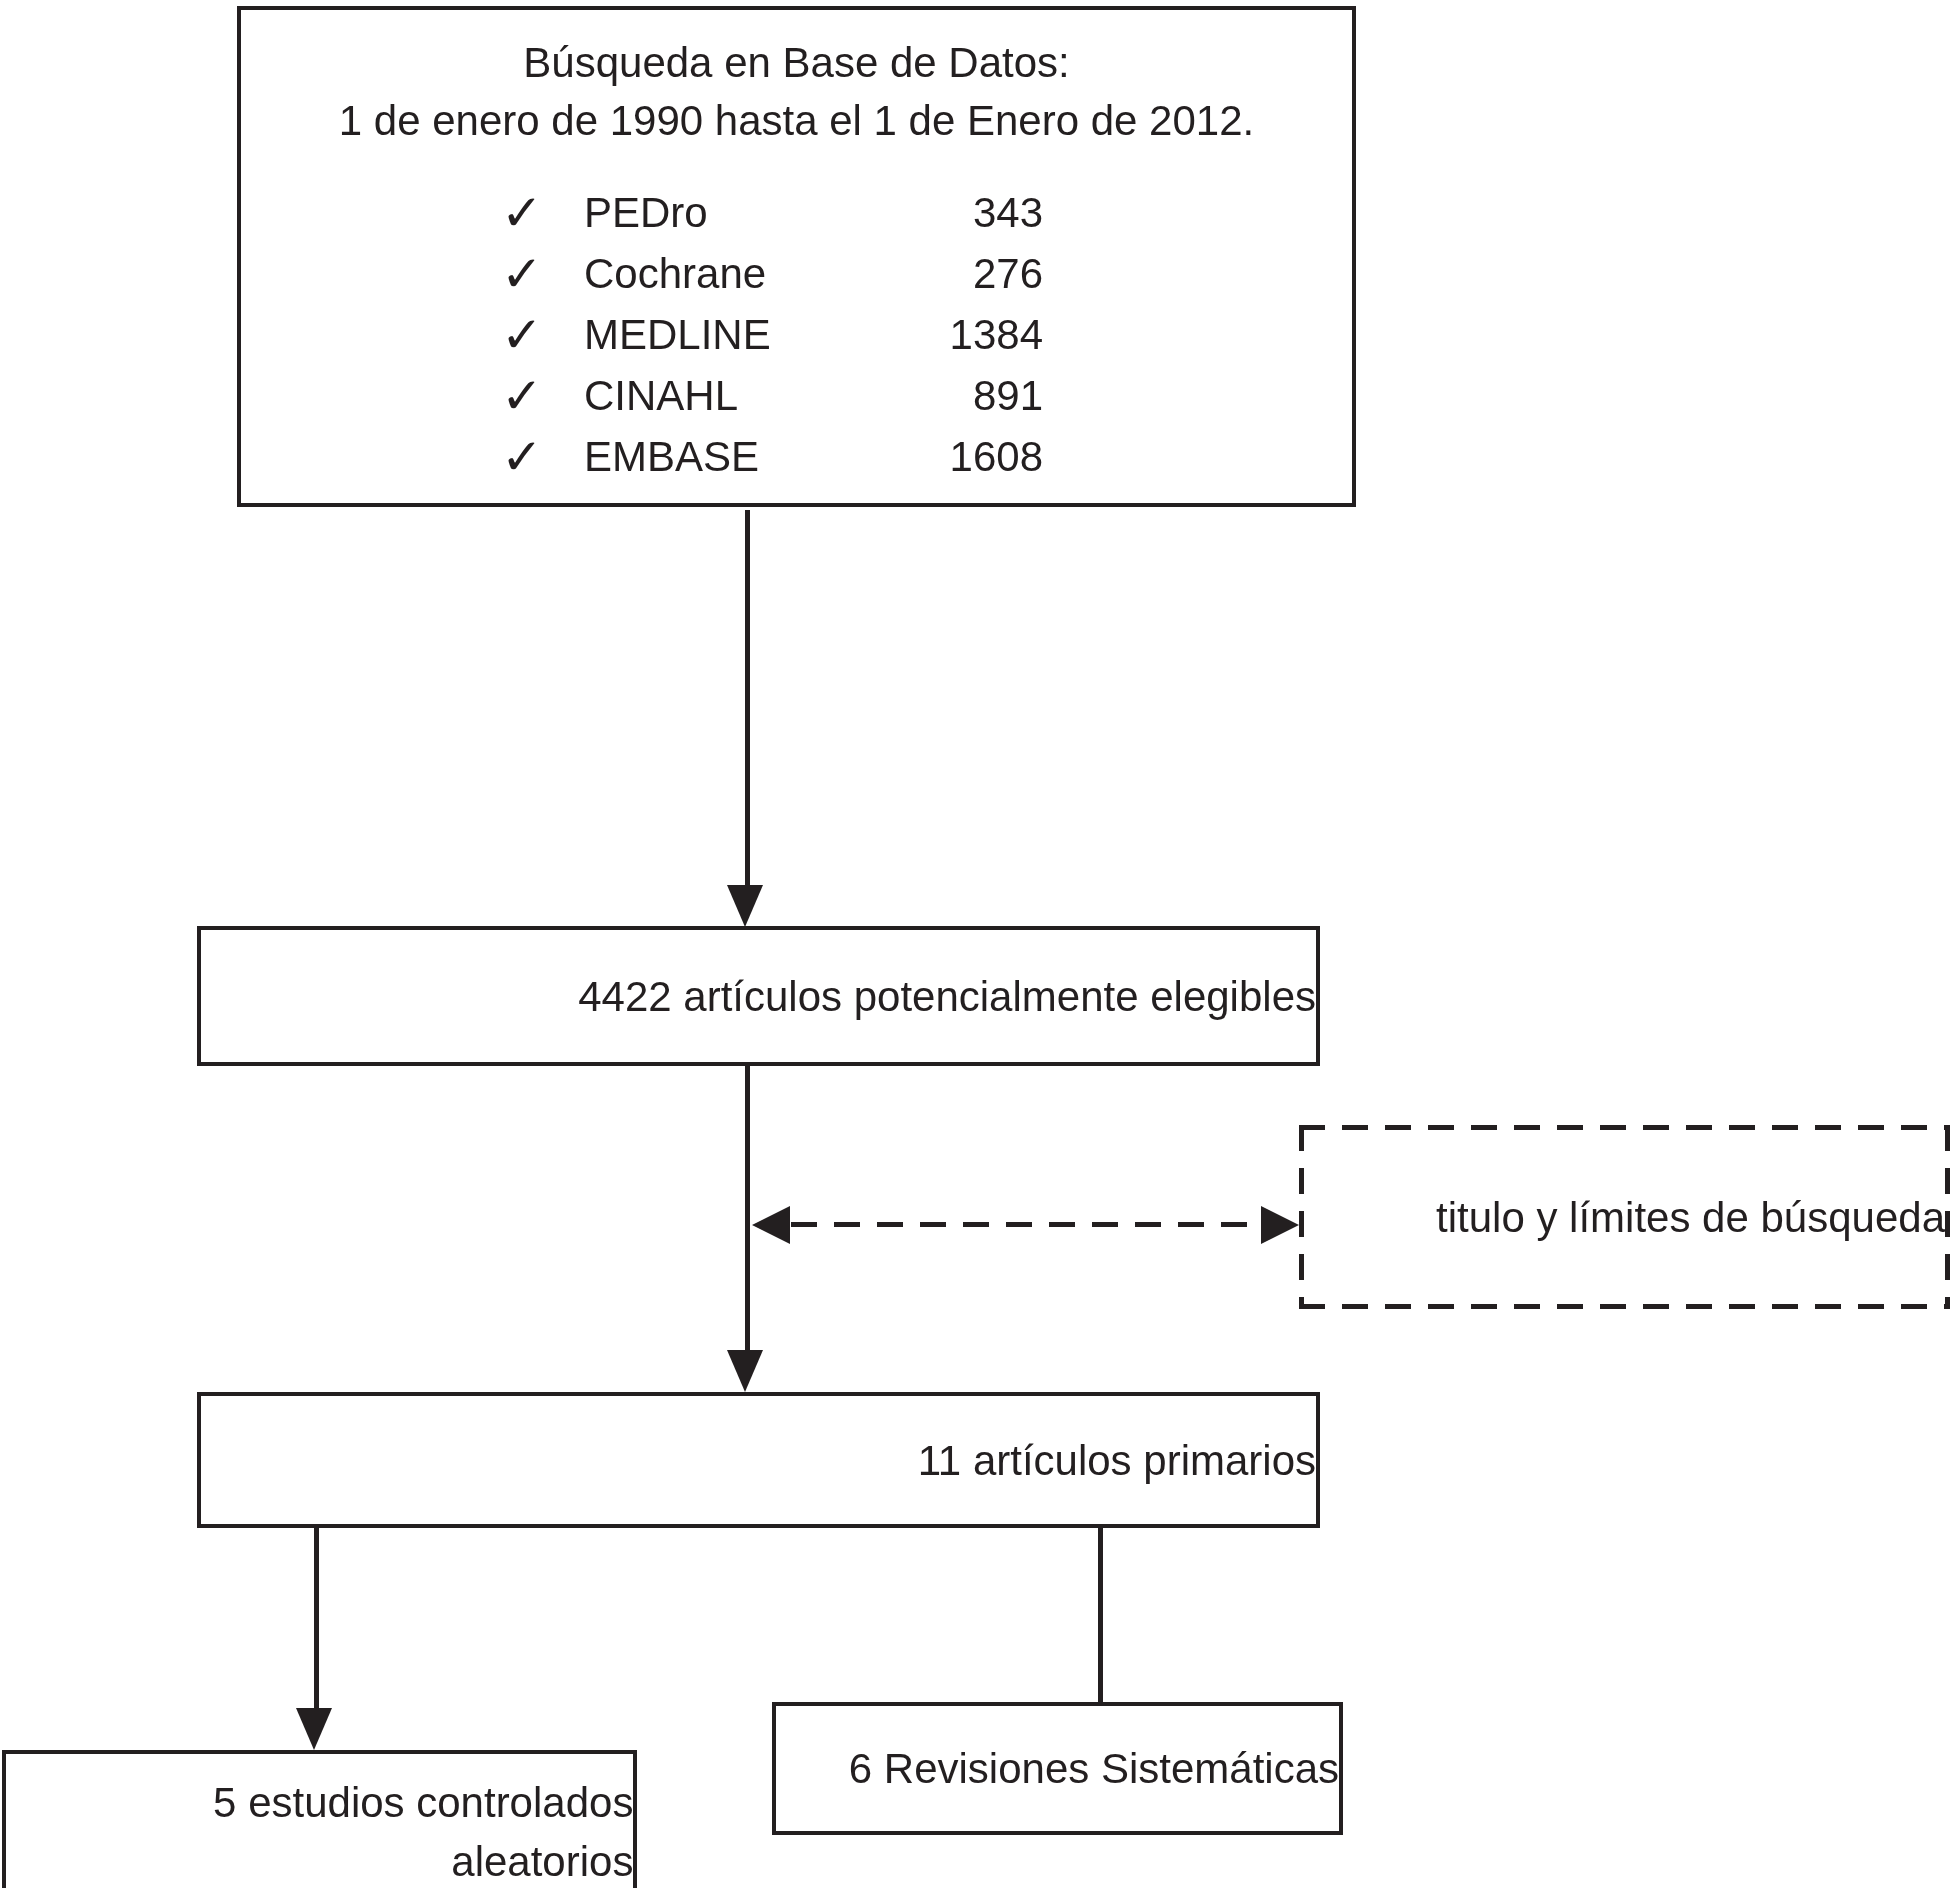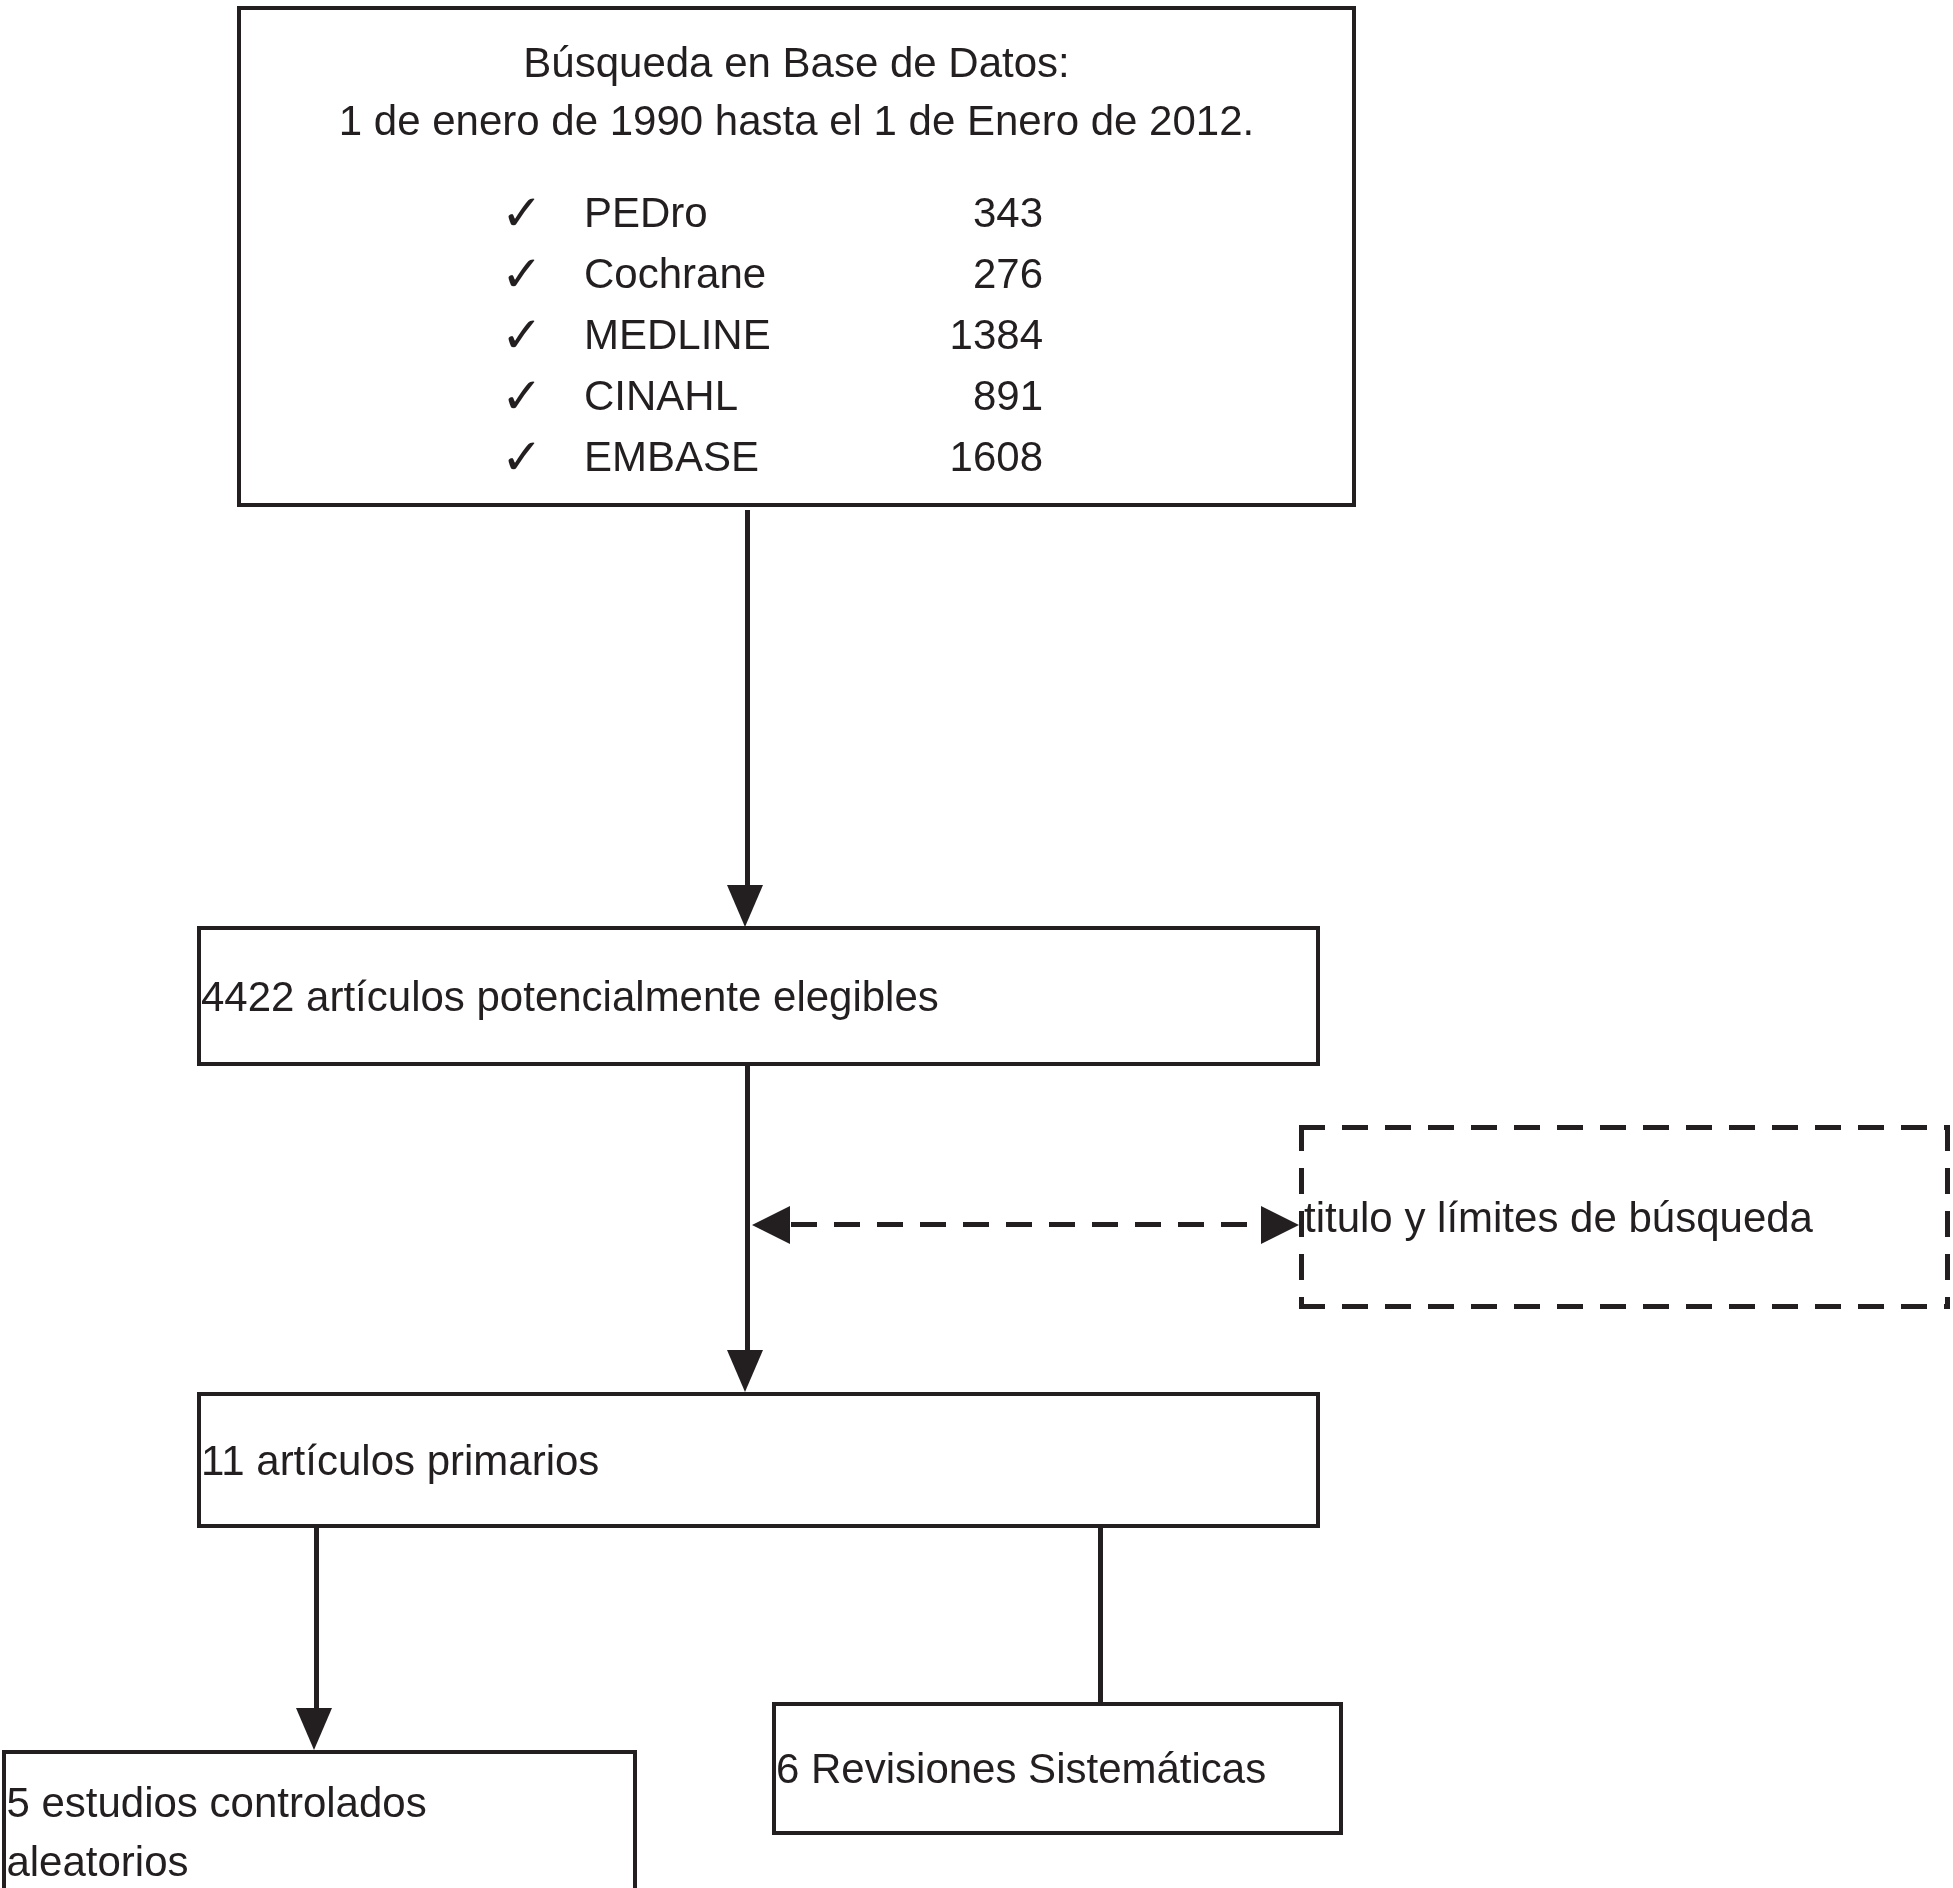--- a/index.html
+++ b/index.html
@@ -2,21 +2,21 @@
 <html style="font-size:13px"><head>
 <meta charset="utf-8">
 <style>
   :root { --ink: #231f20; --bg: #ffffff; }
   * { margin: 0; padding: 0; box-sizing: border-box; }
   html, body { width: 1954px; height: 1889px; background: var(--bg); }
   body { font-family: "Liberation Sans", "DejaVu Sans", sans-serif; color: var(--ink); }
   .canvas { position: relative; width: 1954px; height: 1889px; background: var(--bg); overflow: hidden; }
 
   .box { position: absolute; border: 4.8px solid var(--ink); background: var(--bg); }
-  .center-txt { display: flex; flex-direction: column; align-items: flex-start; justify-content: center; text-align: center; }
+  .center-txt { display: flex; flex-direction: column; align-items: flex-end; justify-content: center; text-align: center; }
   .txt { font-size: 42px; line-height: 59px; color: var(--ink); }
 
   
   .search-box { left: 197px; top: 6.4px; width: 1119px; height: 501px; margin-left: 40px; }
   .search-title { margin-top: 24px; text-align: center; font-size: 42px; line-height: 58px; }
   .db-list { margin-top: 32px; margin-left: 260px; width: 542px; }
   .db-row { display: flex; align-items: center; height: 61px; }
   .check { width: 83px; font-size: 50px; font-weight: 700; line-height: 1; }
   .db-name { flex: 1; font-size: 42px; text-align: left; }
   .db-count { width: 152px; font-size: 42px; text-align: right; }

